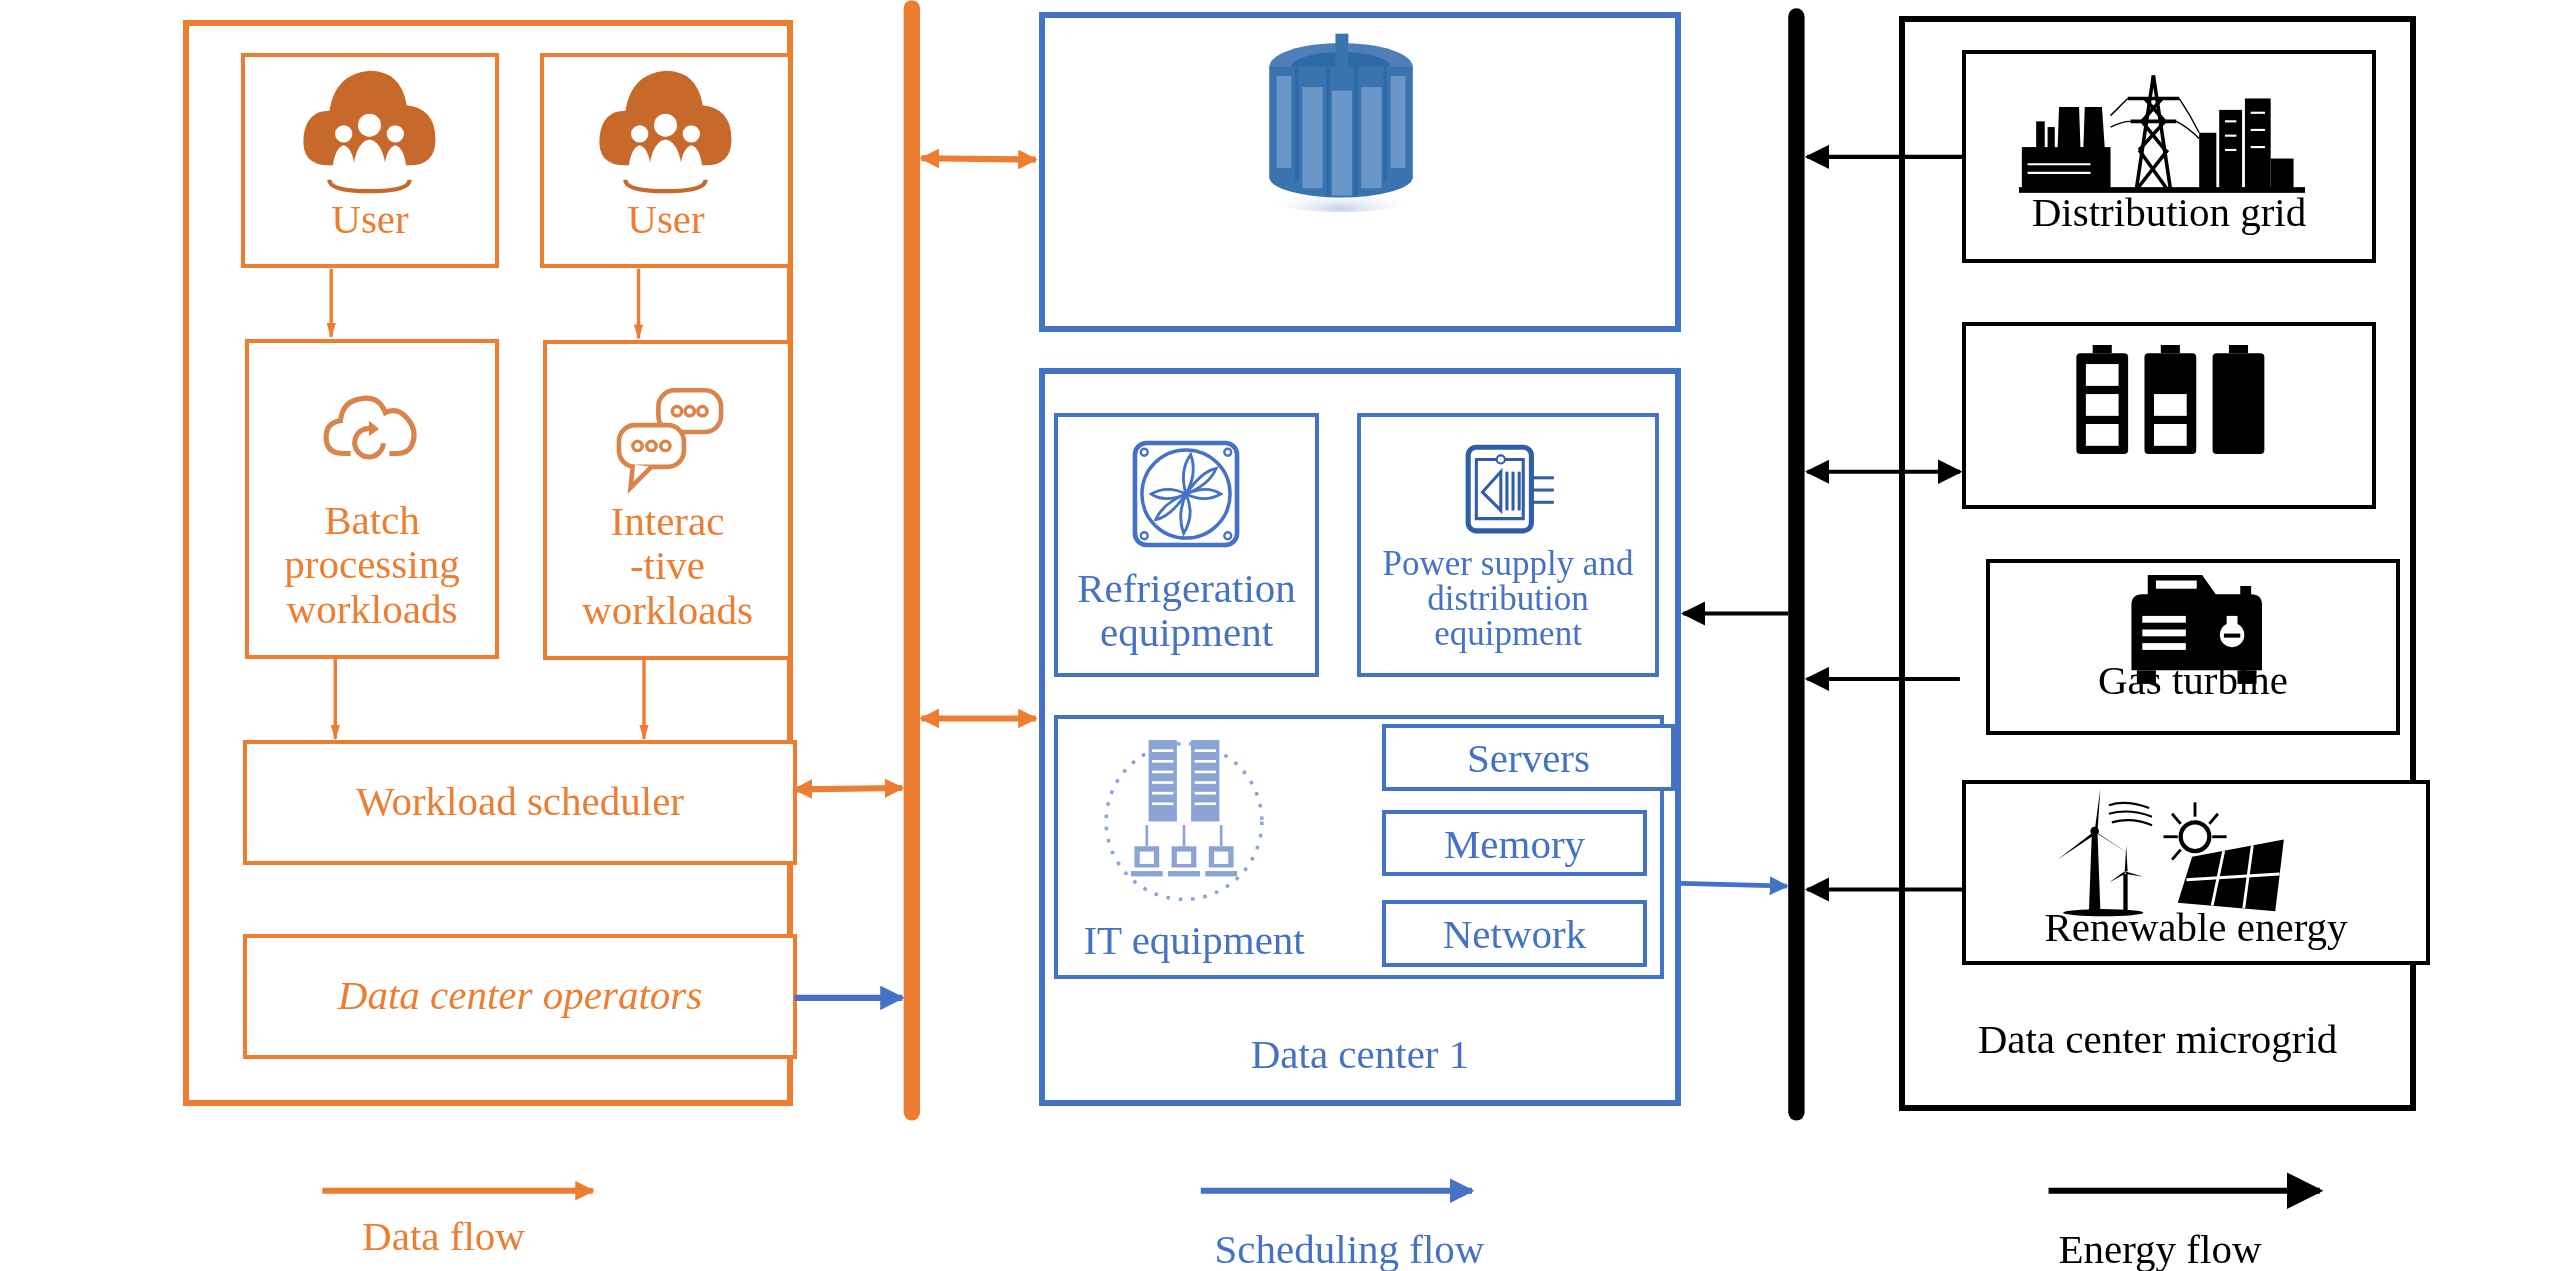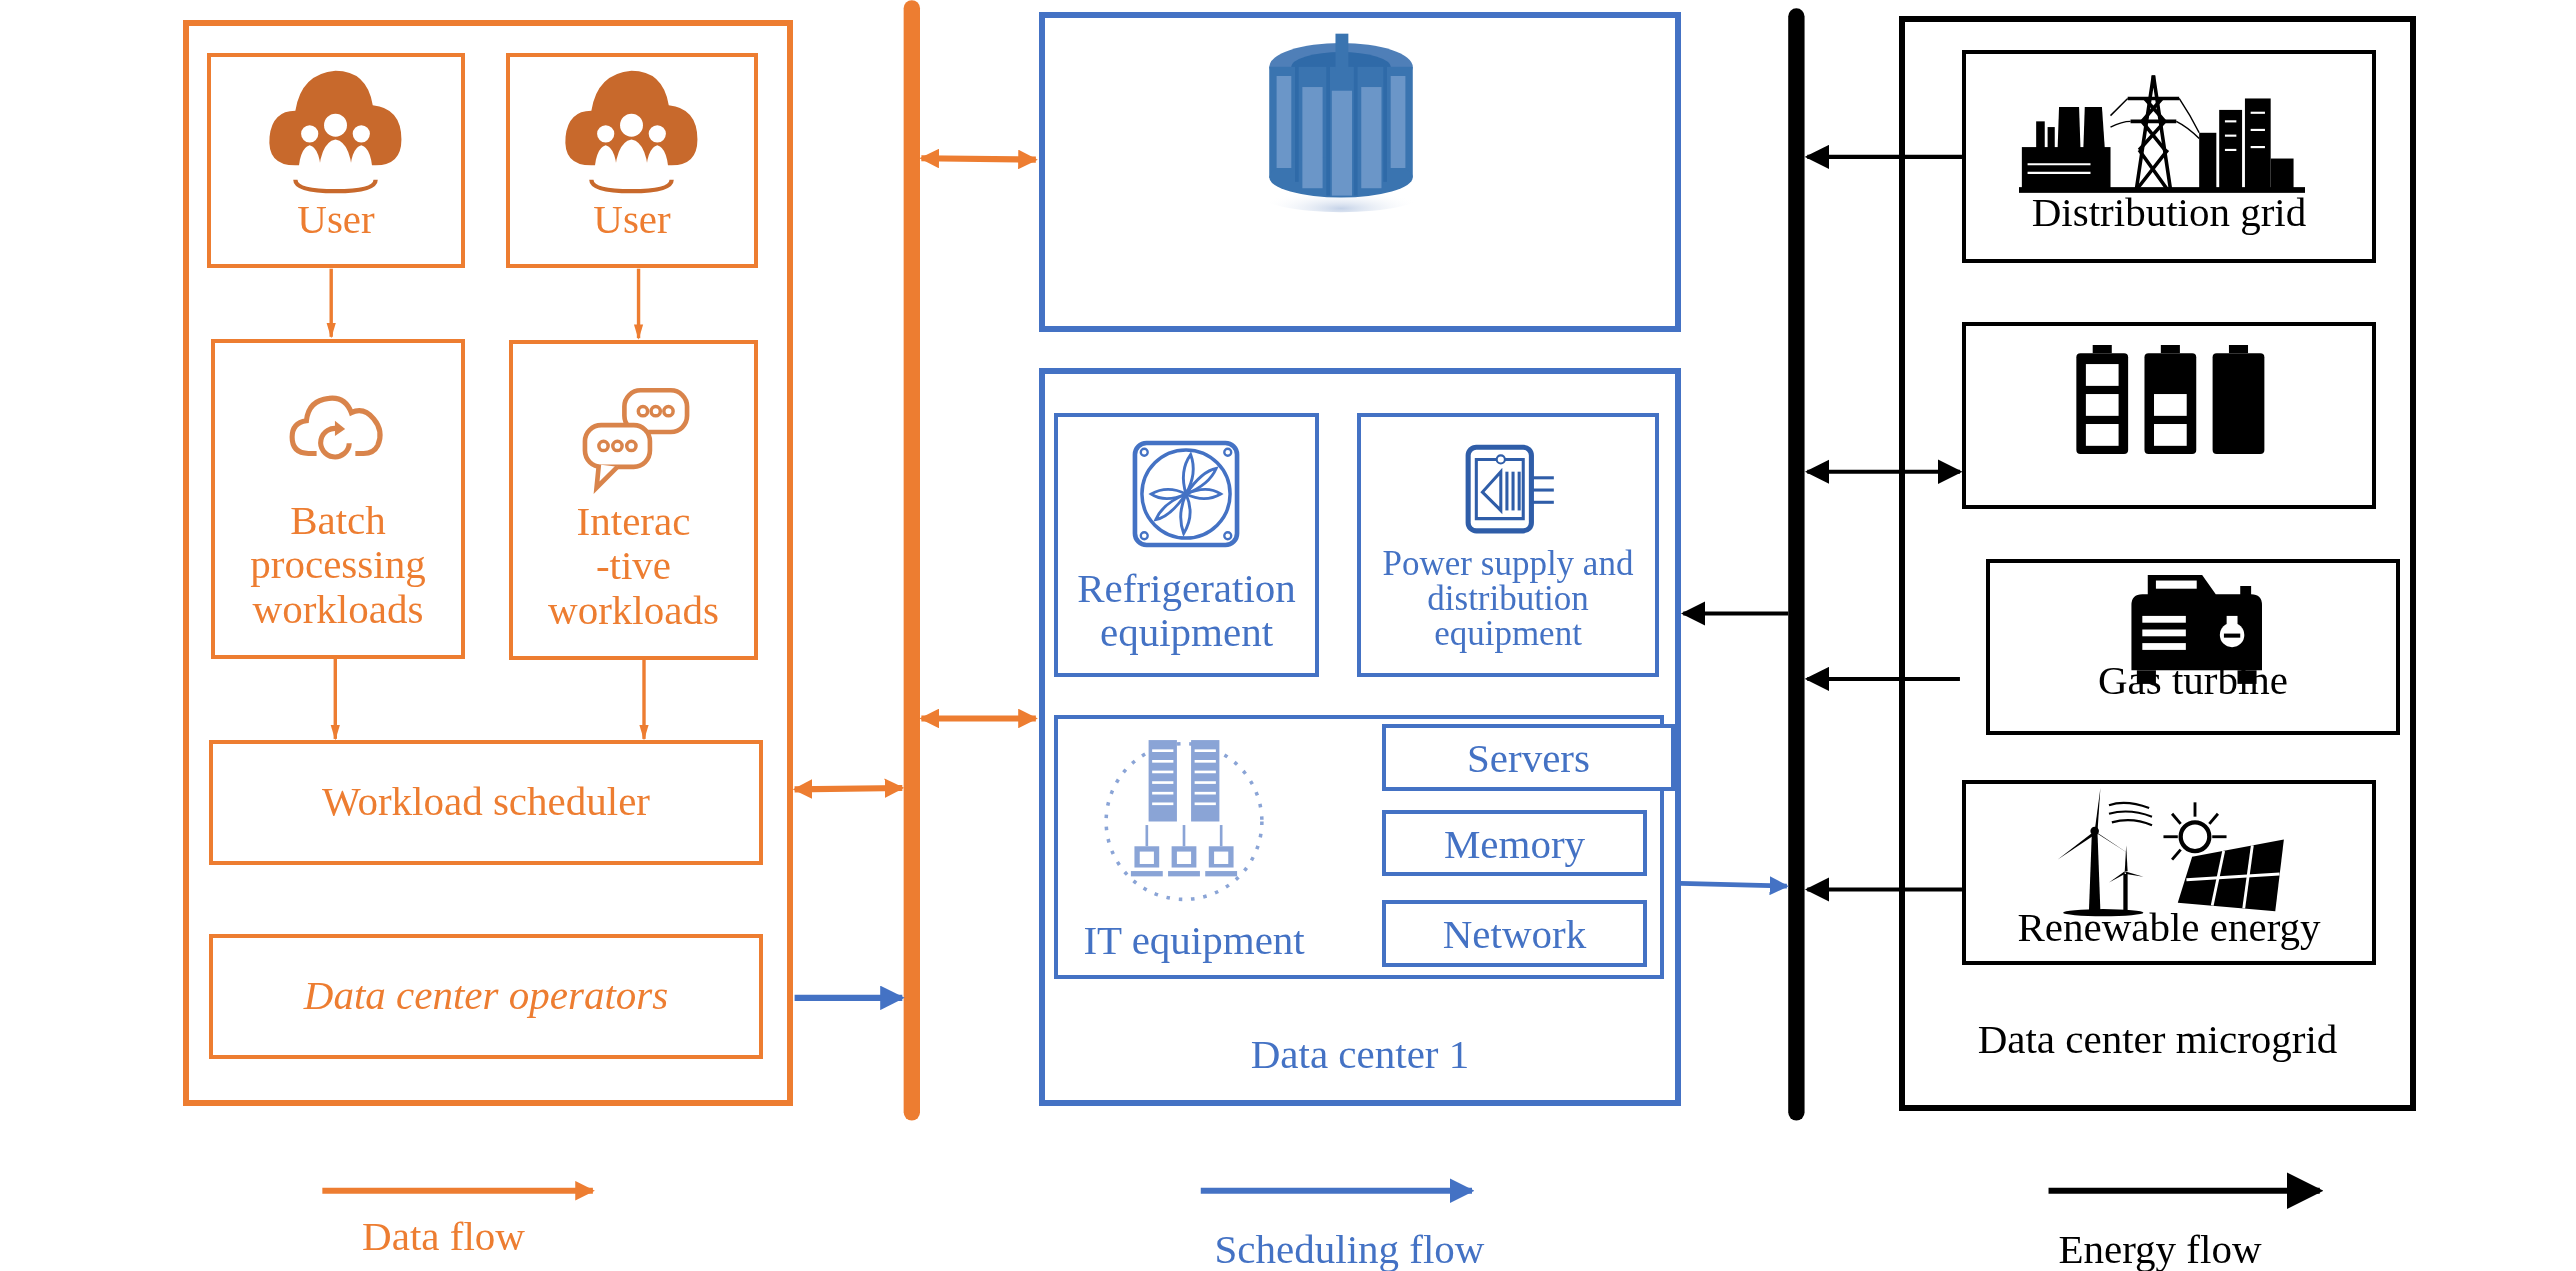--- a/index.html
+++ b/index.html
@@ -1,20 +1,20 @@
 <!DOCTYPE html>
 <html style="font-size:11px"><head>
 <meta charset="utf-8">
 <style>
   html, body { margin: 0; padding: 0; background: #ffffff; }
   body { width: 2576px; height: 1272px; position: relative; overflow: hidden;
          font-family: "Liberation Serif", "DejaVu Serif", serif; }
   .abs { position: absolute; box-sizing: border-box; }
   .obox { border: 6.1px solid #ED7D31; background: #fff; }
-  .obox-thin { border: 4.8px solid #ED7D31; background: #fff; }
+  .obox-thin { border: 4.8px solid #ED7D31; background: #fff; margin-left: 34px; }
   .bbox { border: 6.1px solid #4472C4; background: #fff; }
   .bbox-thin { border: 4.8px solid #4472C4; background: #fff; }
   .kbox { border: 6.1px solid #000; background: #fff; }
   .kbox-thin { border: 4.8px solid #000; background: #fff; }
   .txt { position: absolute; text-align: center; line-height: 1.08; white-space: nowrap; }
   .orange { color: #ED7D31; }
   .blue { color: #4472C4; }
   .black { color: #000; }
   svg.layer { position: absolute; left: 0; top: 0; }
   .icon { position: absolute; }
@@ -304,21 +304,21 @@
         <rect x="12" y="40" width="32" height="5"></rect>
         <rect x="12" y="50" width="32" height="5"></rect>
       <circle cx="78" cy="44" r="9"></circle>
         <rect x="74" y="30" width="8" height="8"></rect>
     </g>
     <rect x="72" y="43" width="12" height="3" fill="#000"></rect>
   </svg>
   <div class="txt black" style="left:0;right:0;top:95px;font-size:41px;">Gas turbine</div>
 </div>
 
-<div class="abs kbox-thin" style="left:1962px;top:780px;width:414px;height:185px;">
+<div class="abs kbox-thin" style="left:1962px;top:780px;width:468px;height:185px;">
   <svg class="icon" viewBox="0 0 170 90" width="245" height="129" style="left:85px;top:4.1px;">
     <g fill="#000">
       <polygon points="28,32 32,32 34,86 26,86"></polygon>
       <polygon points="30,30 34,0 32,30"></polygon>
       <polygon points="30,30 4,50 28,34"></polygon>
       <polygon points="30,30 54,46 32,32"></polygon>
       <circle cx="30" cy="30" r="3"></circle>
       <rect x="50" y="60" width="3" height="26"></rect>
       <polygon points="51,58 52,40 53,58"></polygon>
       <polygon points="51,58 40,66 51,60"></polygon>

